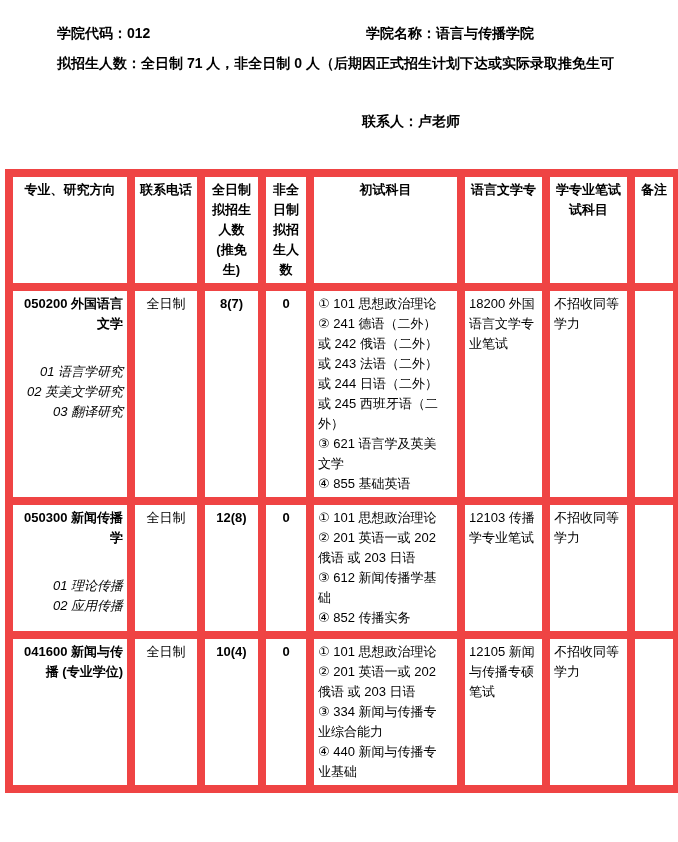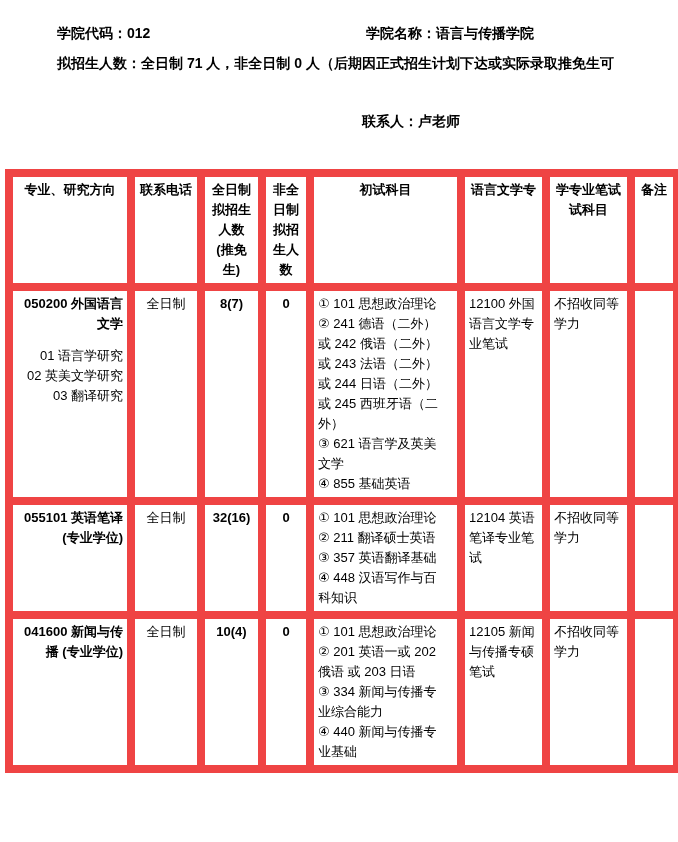--- a/index.html
+++ b/index.html
@@ -49,21 +49,21 @@
     overflow: hidden;
   }
   .main th {
     text-align: center;
     font-weight: bold;
     white-space: pre-line;
   }
   .prewrap { white-space: pre-line; }
   .bold { font-weight: bold; }
   .center { text-align: center; }
-  .dirs { margin-top: 12px; }
+  .dirs { margin-top: 28px; font-style: italic; }
   .dirs:empty { display: none; }
   .cell-major { text-align: right; }
   .cell-subjects, .cell-retest, .cell-equiv { text-align: left; border-radius: 21px; }
 </style>
 </head>
 <body>
 
 <div class="page">
 
   <div class="doc-header">
@@ -118,50 +118,51 @@
       <td class="cell-subjects prewrap">① 101 思想政治理论
 ② 241 德语（二外）
 或 242 俄语（二外）
 或 243 法语（二外）
 或 244 日语（二外）
 或 245 西班牙语（二
 外）
 ③ 621 语言学及英美
 文学
 ④ 855 基础英语</td>
-      <td class="cell-retest prewrap">12100 外国
+      <td class="cell-retest prewrap">18200 外国
 语言文学专
 业笔试</td>
       <td class="cell-equiv prewrap">不招收同等
 学力</td>
       <td></td>
     </tr>
 
-
-    <tr style="height:106px">
+    <tr style="height:126px">
       <td class="cell-major">
-        <div class="bold prewrap">055101 英语笔译
-(专业学位)</div>
-
+        <div class="bold prewrap">050300 新闻传播
+学</div>
+        <div class="dirs prewrap">01 理论传播
+02 应用传播</div>
       </td>
       <td class="center">全日制</td>
-      <td class="center bold">32(16)</td>
+      <td class="center bold">12(8)</td>
       <td class="center bold">0</td>
       <td class="cell-subjects prewrap">① 101 思想政治理论
-② 211 翻译硕士英语
-③ 357 英语翻译基础
-④ 448 汉语写作与百
-科知识</td>
-      <td class="cell-retest prewrap">12104 英语
-笔译专业笔
-试</td>
+② 201 英语一或 202
+俄语 或 203 日语
+③ 612 新闻传播学基
+础
+④ 852 传播实务</td>
+      <td class="cell-retest prewrap">12103 传播
+学专业笔试</td>
       <td class="cell-equiv prewrap">不招收同等
 学力</td>
       <td></td>
     </tr>
+
 
     <tr style="height:146px">
       <td class="cell-major">
         <div class="bold prewrap">041600 新闻与传
 播 (专业学位)</div>
 
       </td>
       <td class="center">全日制</td>
       <td class="center bold">10(4)</td>
       <td class="center bold">0</td>

